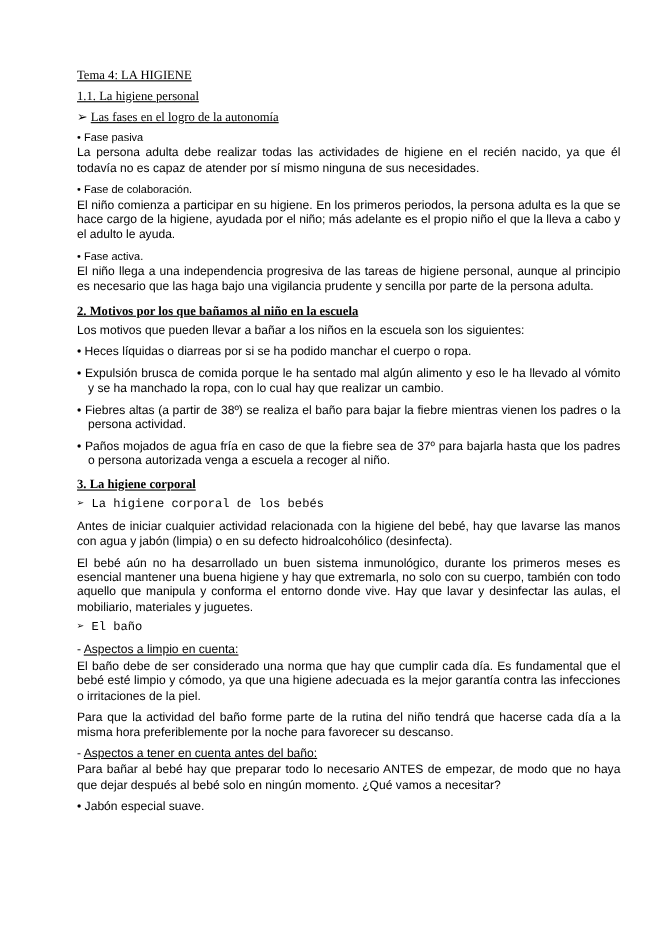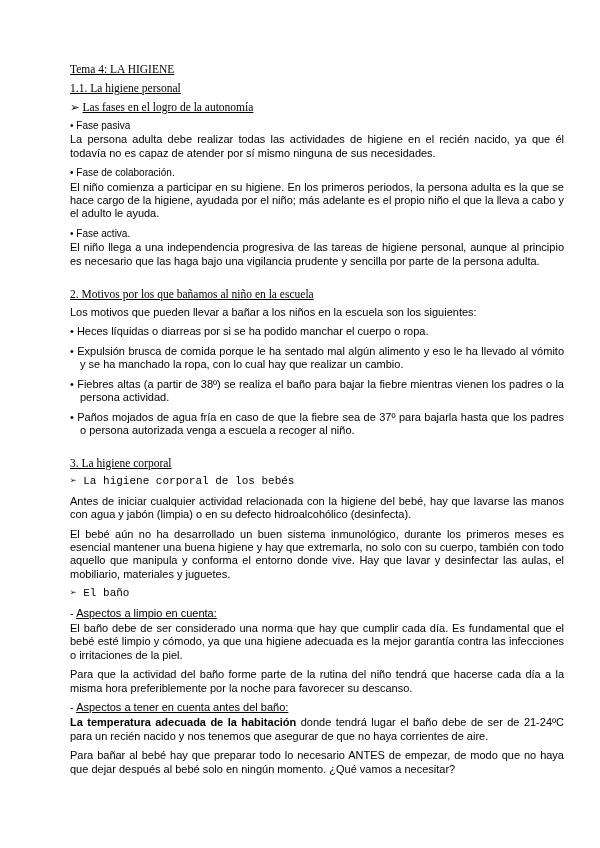--- a/index.html
+++ b/index.html
@@ -13,21 +13,21 @@
   }
   .page { padding: 62px 36px 0 70px; }
 
   .h-serif {
     font-family: "Liberation Serif", serif;
     font-size: 11.5px;
     line-height: 15px;
     margin-bottom: 4px;
   }
   .u { text-decoration: underline; }
-  .h-top { margin-top: 19px; }
+  .h-top { margin-top: 8px; font-weight: bold; }
 
   .para {
     font-size: 11px;
     line-height: 13.4px;
     text-align: justify;
     margin-bottom: 6px;
   }
   .fase-label {
     font-size: 10px;
     line-height: 13.4px;
@@ -86,18 +86,18 @@
 
   <p class="arrow-sans mt-lg"><span>➢</span> <span>El baño</span></p>
 
   <p class="dash-h mt-lg"><span>-</span> <span class="u">Aspectos a limpio en cuenta:</span></p>
 
   <p class="para">El baño debe de ser considerado una norma que hay que cumplir cada día. Es fundamental que el bebé esté limpio y cómodo, ya que una higiene adecuada es la mejor garantía contra las infecciones o irritaciones de la piel.</p>
   <p class="para">Para que la actividad del baño forme parte de la rutina del niño tendrá que hacerse cada día a la misma hora preferiblemente por la noche para favorecer su descanso.</p>
 
   <p class="dash-h mt-lg"><span>-</span> <span class="u">Aspectos a tener en cuenta antes del baño:</span></p>
 
-  <p class="para"><strong>La temperatura adecuada de la habitación</strong><span> donde tendrá lugar el baño debe de ser de 21-24ºC para un recién nacido y nos tenemos que asegurar de que no haya corrientes de aire.</span></p>
 
   <p class="para">Para bañar al bebé hay que preparar todo lo necesario ANTES de empezar, de modo que no haya que dejar después al bebé solo en ningún momento. ¿Qué vamos a necesitar?</p>
 
+  <p class="para bullet">• Jabón especial suave.</p>
 
 </div>
 
 </body></html>

